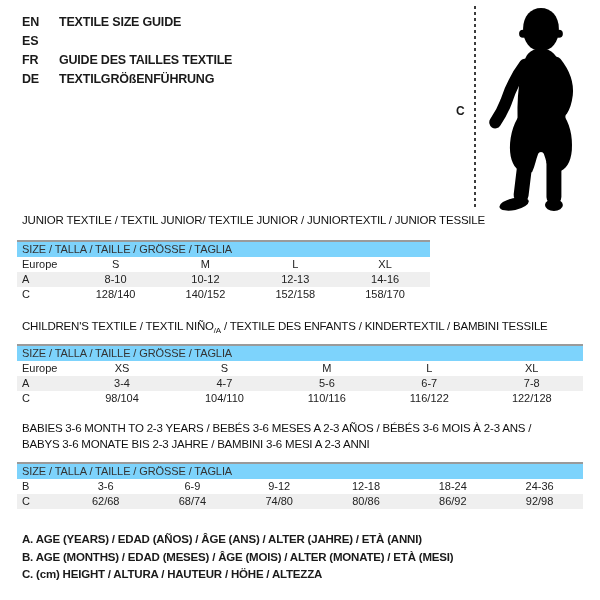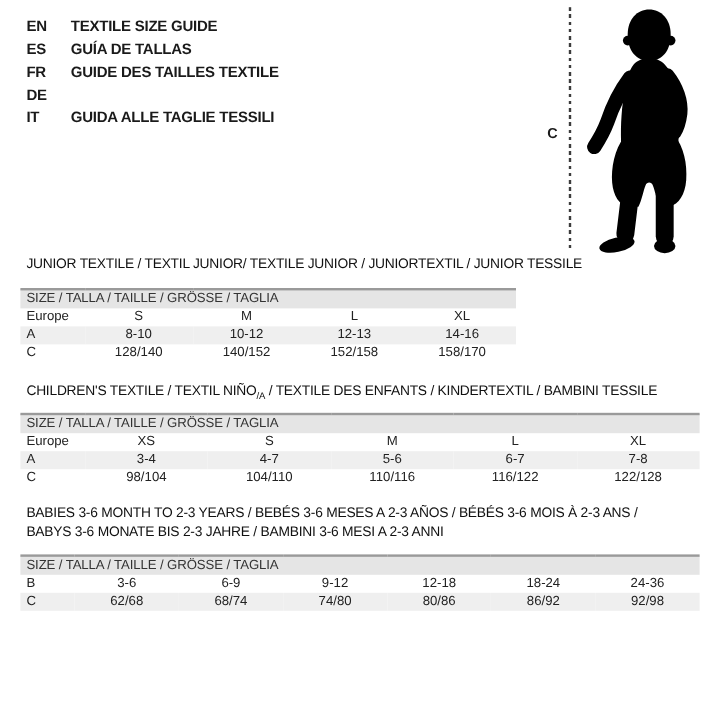--- a/index.html
+++ b/index.html
@@ -24,21 +24,21 @@
 
   
   .sec-title {
     position:absolute; left:22px; font-size:11.5px; font-weight:400;
     letter-spacing:-0.2px; color:#111; line-height:16px; white-space:nowrap;
   }
   .sec-title sub { font-size:8px; }
   .size-table { position:absolute; left:17px; border-collapse:collapse; table-layout:fixed;
     font-size:11px; color:#222; }
   .size-table th.hdr {
-    background:#e5e5e5; border-top:2px solid #9a9a9a; text-align:left;
+    background:#7dd3fc; border-top:2px solid #9a9a9a; text-align:left;
     font-weight:400; color:#333; padding:1px 0 2px 5px; height:14px; letter-spacing:-0.1px;margin-top:46px;
   }
   .size-table td { text-align:center; padding:1px 0 2px 0; height:13px; white-space:nowrap; }
   .size-table td.lbl { text-align:left; padding-left:5px; }
   .size-table tr.alt td { background:#efefef; }
 
   .t-junior   { top:240px; width:413px; }
   .t-children { top:344px; width:566px; }
   .t-babies   { top:462px; width:566px; }
 
@@ -51,32 +51,28 @@
 
 <div class="page">
 
   <div class="lang-block">
     <div class="lang-row">
       <span class="lang-code">EN</span>
       <span class="lang-title">TEXTILE SIZE GUIDE</span>
     </div>
     <div class="lang-row">
       <span class="lang-code">ES</span>
-      <span class="lang-title">GUÍA DE TALLAS</span>
     </div>
     <div class="lang-row">
       <span class="lang-code">FR</span>
       <span class="lang-title">GUIDE DES TAILLES TEXTILE</span>
     </div>
     <div class="lang-row">
       <span class="lang-code">DE</span>
-    </div>
-    <div class="lang-row">
-      <span class="lang-code">IT</span>
-      <span class="lang-title">GUIDA ALLE TAGLIE TESSILI</span>
+      <span class="lang-title">TEXTILGRÖßENFÜHRUNG</span>
     </div>
   </div>
 
   <span class="height-label">C</span>
   <div class="dashed-line"></div>
   <svg class="baby-svg" width="112" height="209" viewBox="0 0 110 210" fill="#000000">
 
     <path d="M57,48 C46,48 39,39 39,26 C39,13 47,5 57,5 C67,5 75,13 75,26 C75,39 68,48 57,48 Z"></path>
     <circle cx="39" cy="31" r="4"></circle>
     <circle cx="75" cy="31" r="4"></circle>
@@ -206,14 +202,19 @@
       <td>62/68</td>
       <td>68/74</td>
       <td>74/80</td>
       <td>80/86</td>
       <td>86/92</td>
       <td>92/98</td>
     </tr>
   </tbody>
     </table>
 
+  <div class="notes">
+    <div class="note-line">A. AGE (YEARS) / EDAD (AÑOS) / ÂGE (ANS) / ALTER (JAHRE) / ETÀ (ANNI)</div>
+    <div class="note-line">B. AGE (MONTHS) / EDAD (MESES) / ÂGE (MOIS) / ALTER (MONATE) / ETÀ (MESI)</div>
+    <div class="note-line">C. (cm) HEIGHT / ALTURA / HAUTEUR / HÖHE / ALTEZZA</div>
+  </div>
 
 </div>
 
 </body></html>

